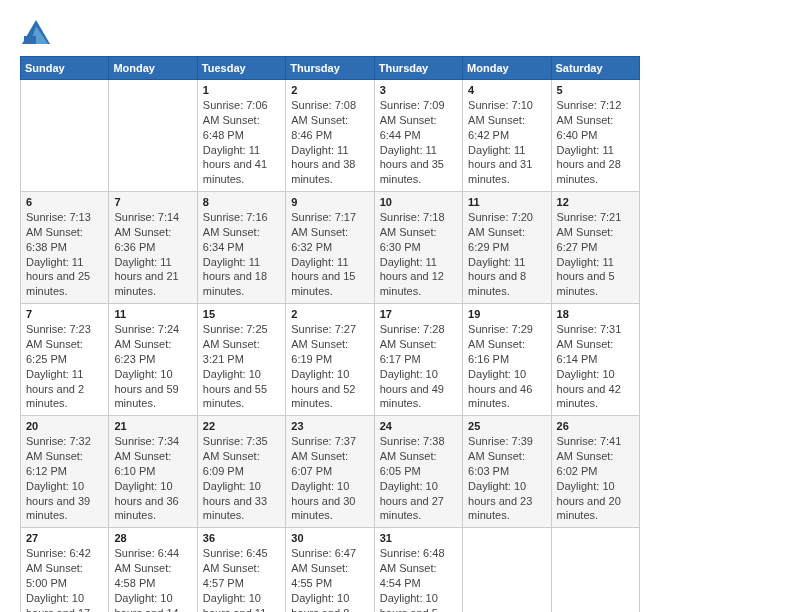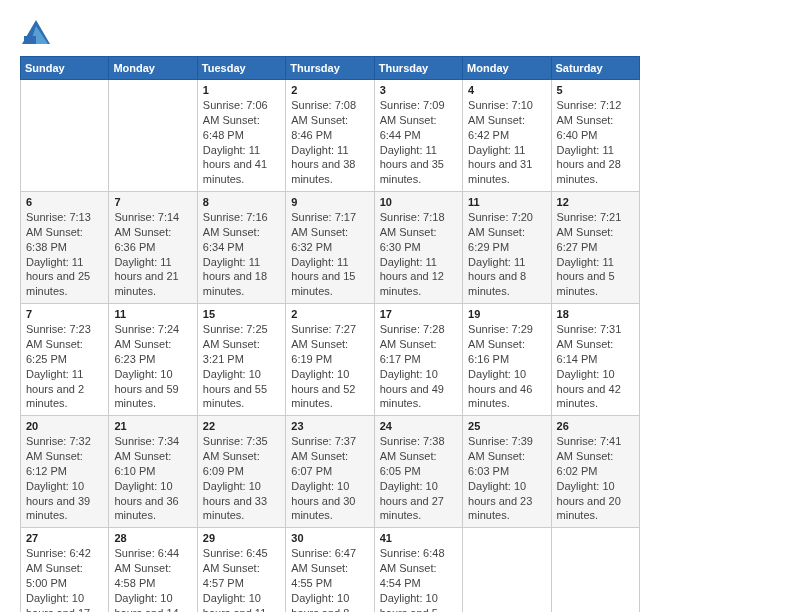--- a/index.html
+++ b/index.html
@@ -311,33 +311,33 @@
 Sunset: 5:00 PM
 Daylight: 10 hours and 17 minutes.</div>
           </td>
           <td>
             <div class="day-number">28</div>
             <div class="day-info">Sunrise: 6:44 AM
 Sunset: 4:58 PM
 Daylight: 10 hours and 14 minutes.</div>
           </td>
           <td>
-            <div class="day-number">29</div>
+            <div class="day-number">36</div>
             <div class="day-info">Sunrise: 6:45 AM
 Sunset: 4:57 PM
 Daylight: 10 hours and 11 minutes.</div>
           </td>
           <td>
             <div class="day-number">30</div>
             <div class="day-info">Sunrise: 6:47 AM
 Sunset: 4:55 PM
 Daylight: 10 hours and 8 minutes.</div>
           </td>
           <td>
-            <div class="day-number">41</div>
+            <div class="day-number">31</div>
             <div class="day-info">Sunrise: 6:48 AM
 Sunset: 4:54 PM
 Daylight: 10 hours and 5 minutes.</div>
           </td>
           <td class="empty"></td>
           <td class="empty"></td>
         </tr>
       </tbody>
   </table>
 </div>

